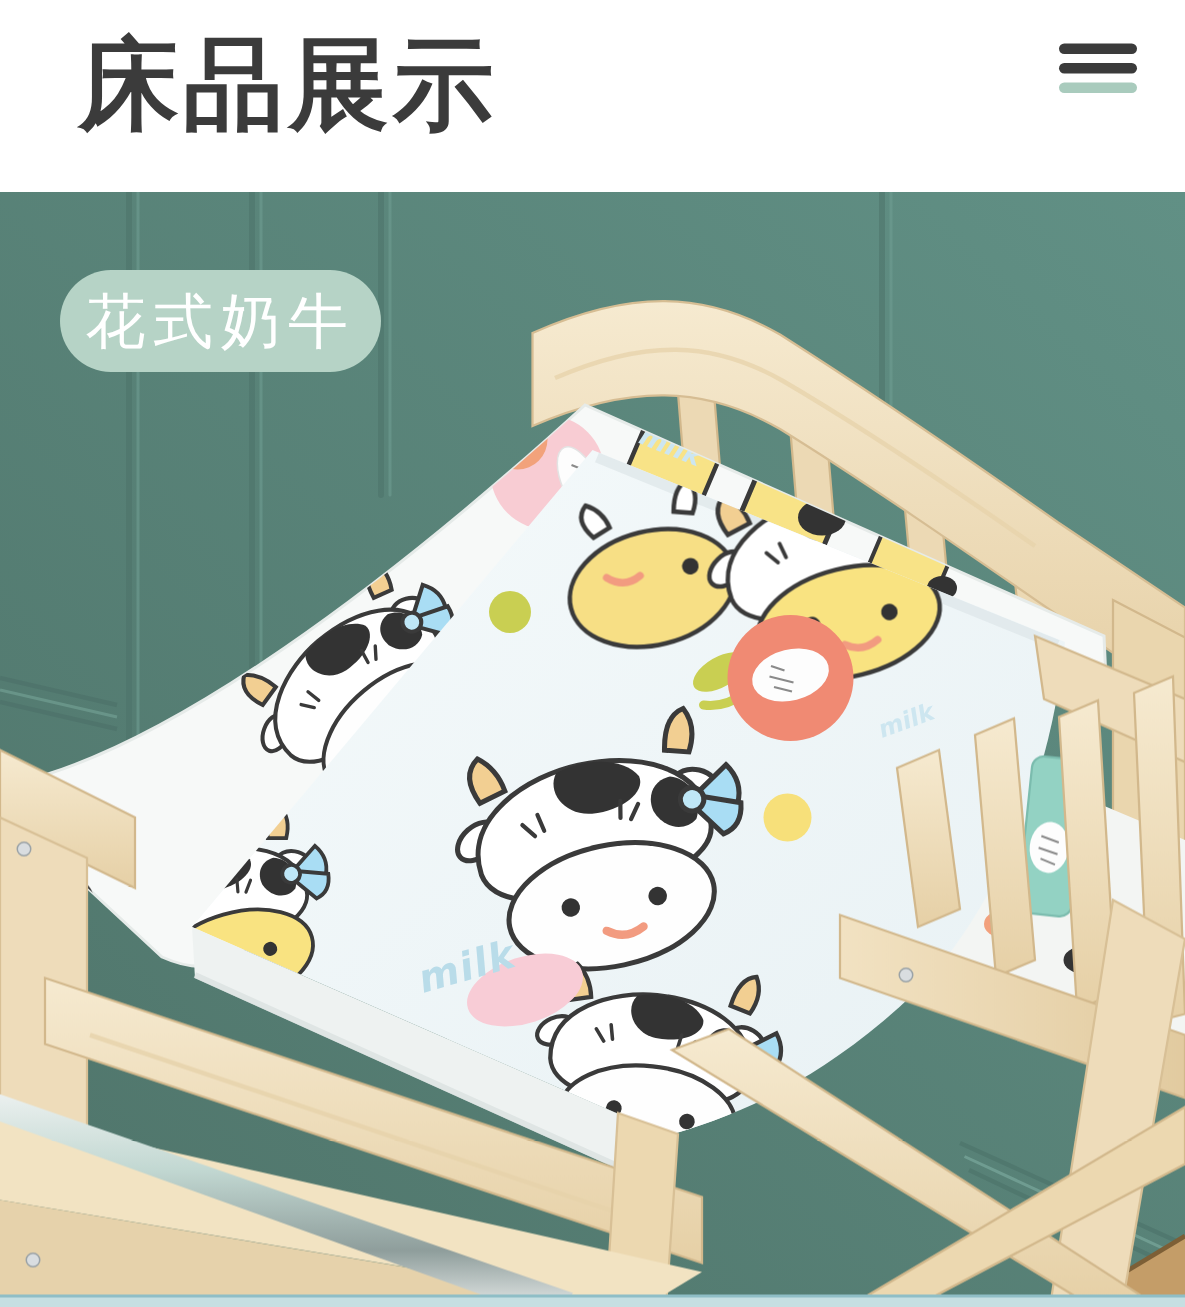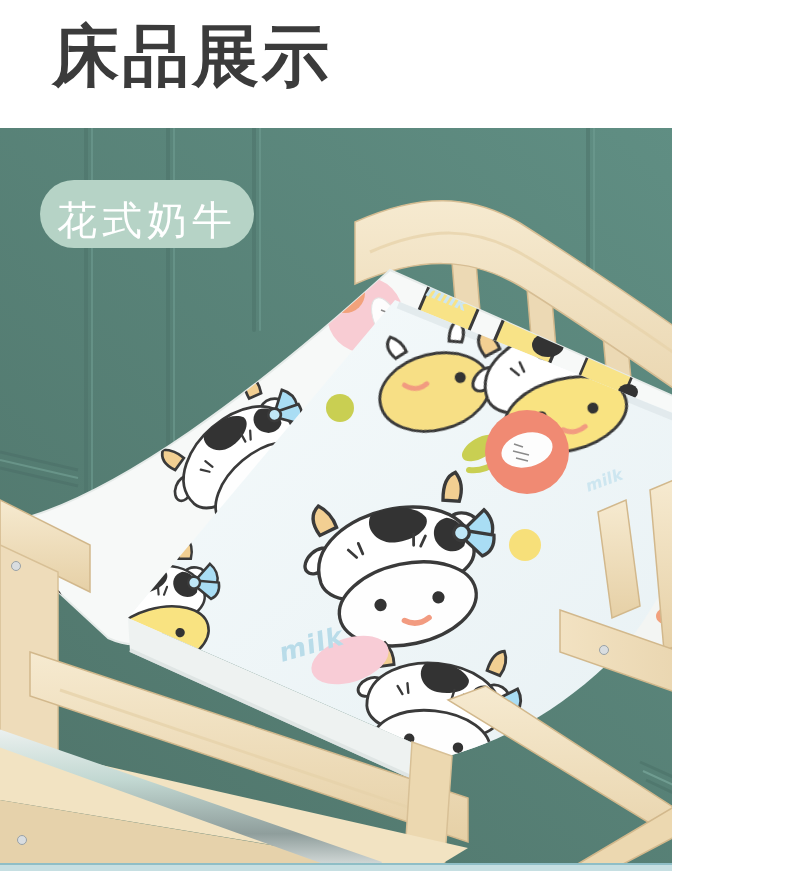--- a/index.html
+++ b/index.html
@@ -1,27 +1,27 @@
 <!DOCTYPE html>
 <html><head>
 <meta charset="utf-8">
 <style>
   html,body{margin:0;padding:0;background:#ffffff;}
-  .stage{position:relative;width:672px;height:871px;overflow:hidden;
+  .stage{position:relative;width:790px;height:871px;overflow:hidden;
          font-family:"DejaVu Sans",sans-serif;background:#fff;}
   .hdr{position:absolute;top:0;left:0;width:790px;height:128px;background:#ffffff;z-index:3;}
   .title{position:absolute;left:52px;top:20px;font-size:67px;line-height:1.1;
          font-weight:900;color:#3b3b3b;letter-spacing:3px;}
   .menu{position:absolute;right:32px;top:29px;width:52px;height:28px;cursor:pointer;}
   .menu span{display:block;height:7px;border-radius:4px;margin-bottom:6px;}
   .menu .b1,.menu .b2{background:#3b3b3b;}
   .menu .b3{background:#a9cbbd;}
   .badge{position:absolute;left:40px;top:180px;width:214px;height:68px;z-index:2;
          background:#b6d3c6;border-radius:34px;color:#ffffff;font-size:40px;
-         letter-spacing:5px;display:flex;align-items:flex-end;justify-content:center;}
+         letter-spacing:5px;display:flex;align-items:center;justify-content:center;}
   svg.scene{position:absolute;top:0;left:0;z-index:1;}
   .milk-text{font-family:"DejaVu Sans",sans-serif;font-style:italic;font-weight:700;}
 </style>
 </head>
 <body>
 
 <div class="stage">
 
   <div class="hdr">
     <div class="title">床品展示</div>

